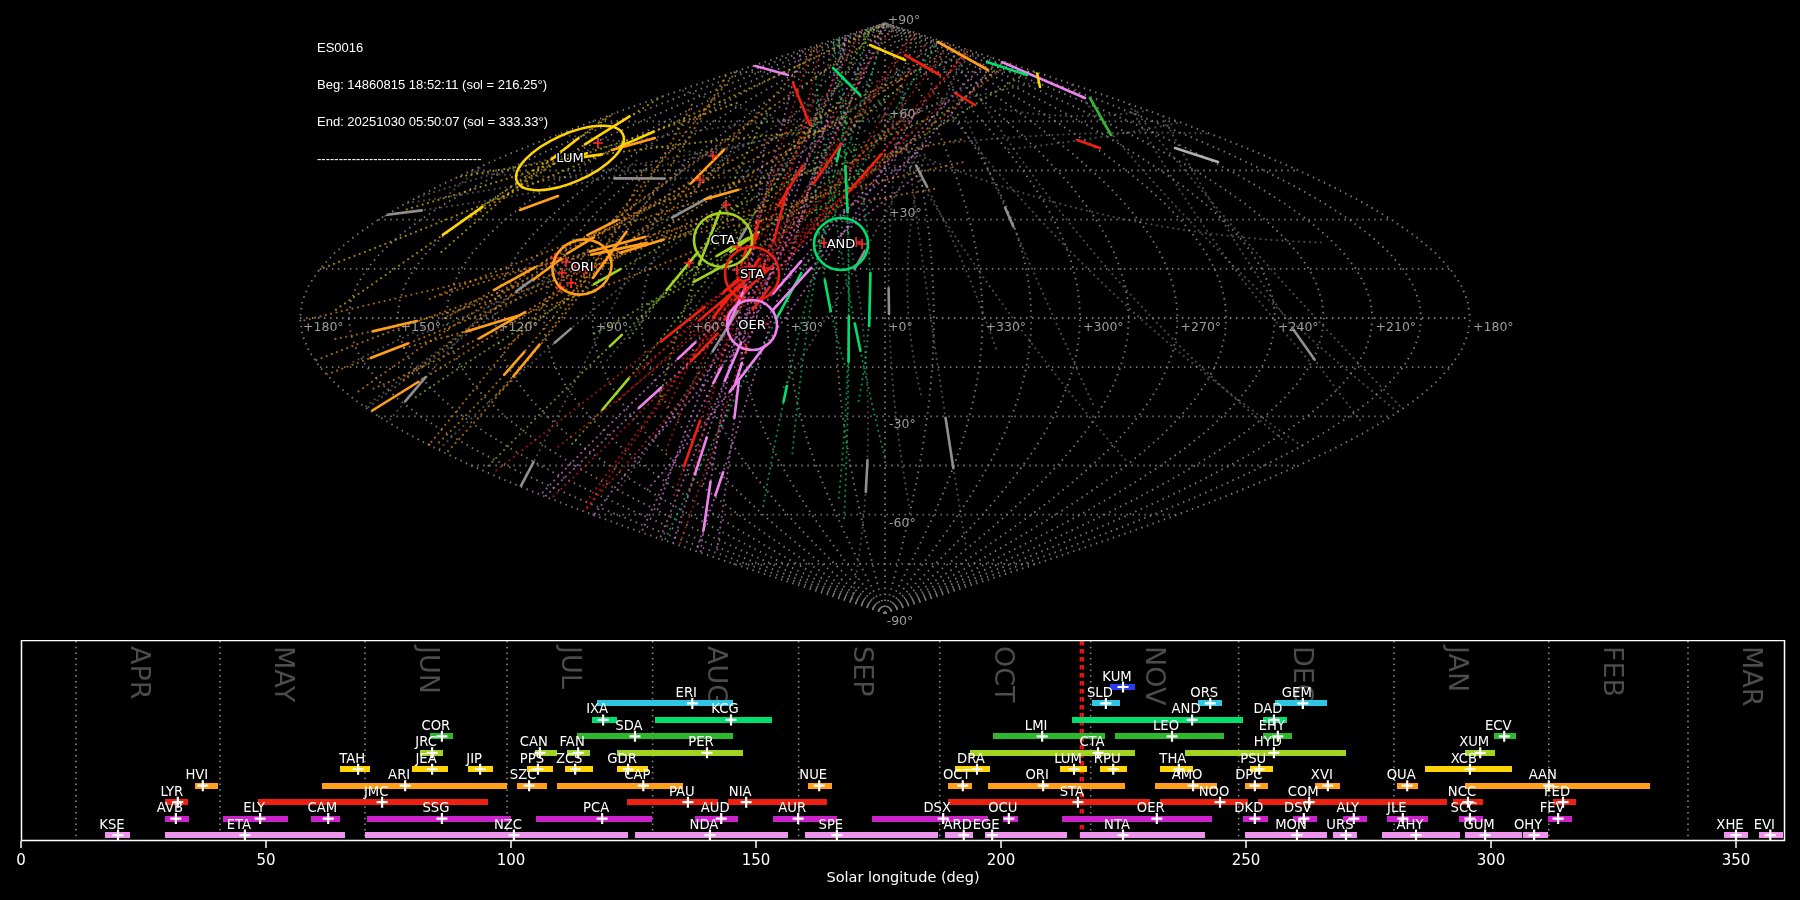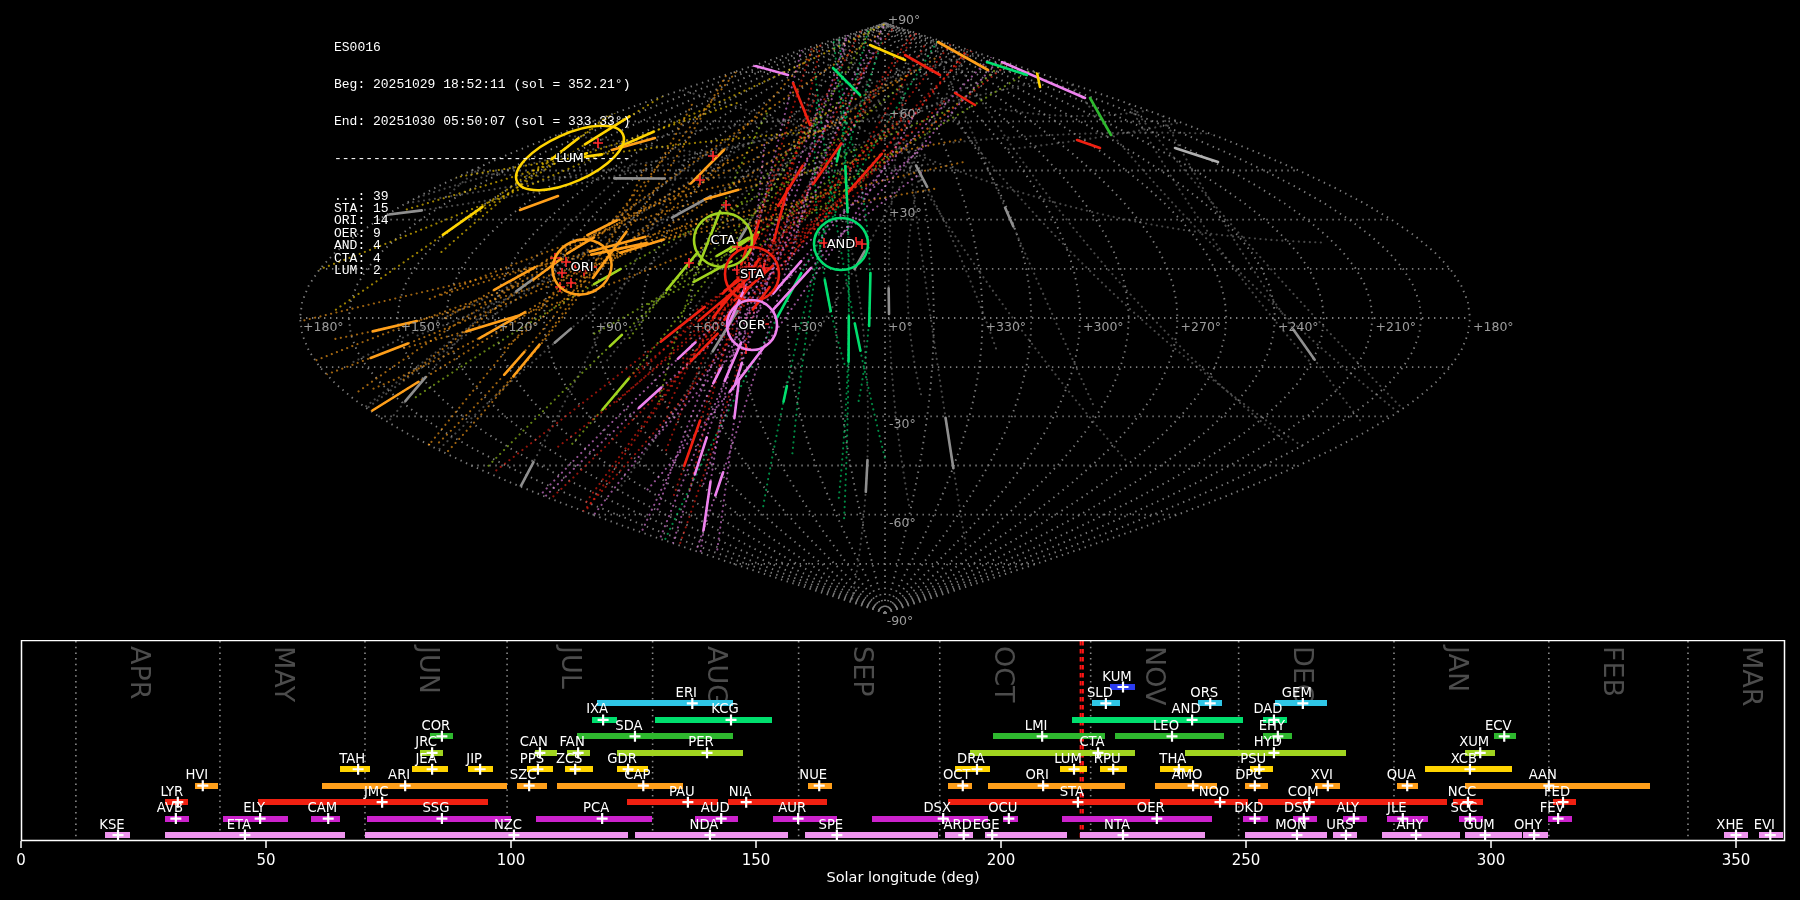--- a/index.html
+++ b/index.html
@@ -1,20 +1,20 @@
 <!DOCTYPE html>
 <html><head>
 <meta charset="utf-8">
 <style>
   html,body{margin:0;padding:0;background:#000;width:1800px;height:900px;overflow:hidden}
   .stage{position:relative;width:1800px;height:900px;background:#000;font-family:"DejaVu Sans",sans-serif}
   #sky,#activity{position:absolute;left:0;display:block}
   #sky{top:0}
   #activity{top:640px}
-  #info{position:absolute;left:334px;top:17px;color:#fff;font-family:Liberation Mono, monospace;
+  #info{position:absolute;left:317px;top:17px;color:#fff;font-family:Liberation Sans, sans-serif;
         font-size:13px;line-height:12.4px;white-space:pre}
   #info .iline{height:12.4px}
   text{font-family:"DejaVu Sans",sans-serif}
 </style>
 </head>
 <body>
 
 <div class="stage">
   <svg id="sky" width="1800" height="640" viewBox="0 0 1800 640">
       <defs>
@@ -338,24 +338,23 @@
         <text x="889" y="216.66666666666669">+30°</text>
         <text x="889" y="428.3333333333333">-30°</text>
         <text x="889" y="526.6666666666666">-60°</text>
         <text x="904" y="24" text-anchor="middle">+90°</text>
         <text x="900" y="625" text-anchor="middle">-90°</text>
       </g>
     </svg>
 
   <div id="info">
     <div class="iline">ES0016</div>
-    <div class="iline">Beg: 20251029 18:52:11 (sol = 352.21°)</div>
+    <div class="iline">Beg: 14860815 18:52:11 (sol = 216.25°)</div>
     <div class="iline">End: 20251030 05:50:07 (sol = 333.33°)</div>
     <div class="iline">--------------------------------------</div>
-    <div id="counts"><div class="iline">...: 39</div><div class="iline">STA: 15</div><div class="iline">ORI: 14</div><div class="iline">OER: 9</div><div class="iline">AND: 4</div><div class="iline">CTA: 4</div><div class="iline">LUM: 2</div></div>
   </div>
 
   <svg id="activity" width="1800" height="260" viewBox="0 640 1800 260">
       <g stroke="#8a8a8a" stroke-width="1.6" stroke-dasharray="1.5 4.2">
         <line x1="75.88" y1="641" x2="75.88" y2="840"></line>
         <line x1="219.94000000000003" y1="641" x2="219.94000000000003" y2="840"></line>
         <line x1="364.98" y1="641" x2="364.98" y2="840"></line>
         <line x1="507.08000000000004" y1="641" x2="507.08000000000004" y2="840"></line>
         <line x1="652.6100000000001" y1="641" x2="652.6100000000001" y2="840"></line>
         <line x1="798.63" y1="641" x2="798.63" y2="840"></line>

